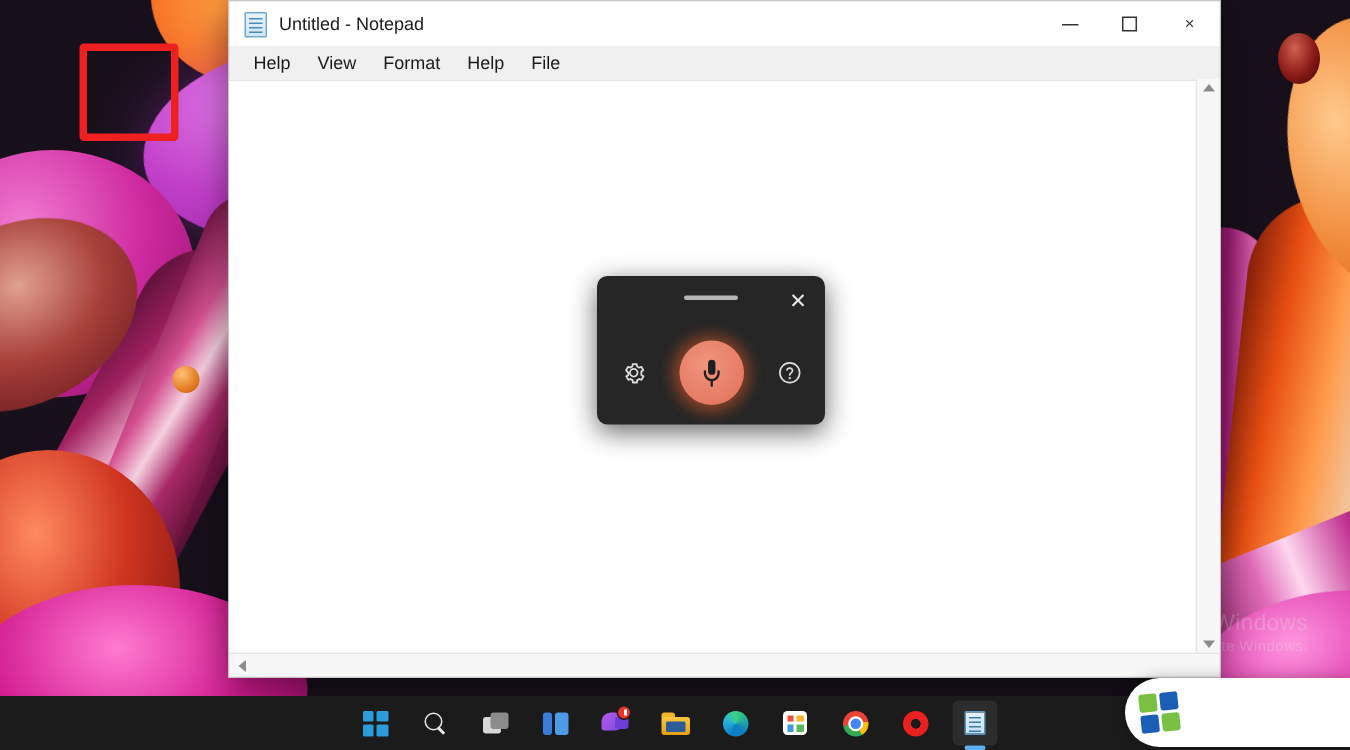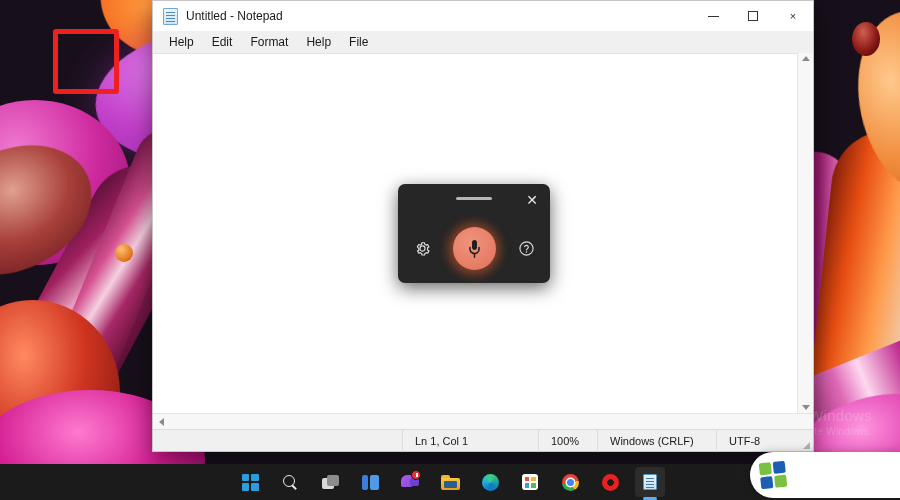--- a/index.html
+++ b/index.html
@@ -395,21 +395,21 @@
       </div>
       <div class="wc-btn" id="btn-max">
         <span class="wc-max"></span>
       </div>
       <div class="wc-btn" id="btn-close">×</div>
     </div>
   </div>
 
   <div id="menubar">
     <div class="menu-item">Help</div>
-    <div class="menu-item">Edit</div>
+    <div class="menu-item">View</div>
     <div class="menu-item">Format</div>
     <div class="menu-item">Help</div>
     <div class="menu-item">File</div>
   </div>
 
   <div id="editor-wrap">
     <div id="editor-area"></div>
     <div id="vscroll">
       <div class="sb-arrow sb-up"></div>
       <div class="sb-arrow sb-down"></div>
@@ -417,32 +417,20 @@
   </div>
 
   <div id="hscroll-row">
     <div id="hscroll-left">
       <span class="sb-left"></span>
     </div>
     <div id="hscroll-track"></div>
     <div id="hscroll-corner"></div>
   </div>
 
-  <div id="statusbar">
-    <div id="sb-spacer"></div>
-    <div class="sb-div"></div>
-    <div class="sb-cell" style="width:135px">Ln 1, Col 1</div>
-    <div class="sb-div"></div>
-    <div class="sb-cell" style="width:58px">100%</div>
-    <div class="sb-div"></div>
-    <div class="sb-cell" style="width:118px">Windows (CRLF)</div>
-    <div class="sb-div"></div>
-    <div class="sb-cell" style="width:80px">UTF-8</div>
-    <div id="sb-grip"></div>
-  </div>
 </div>
 
 <div id="voice-widget">
   <div id="voice-header">
     <div id="voice-drag-handle"></div>
     <div id="voice-close">✕</div>
   </div>
   <div id="voice-body">
 
     <div class="voice-side-btn">

